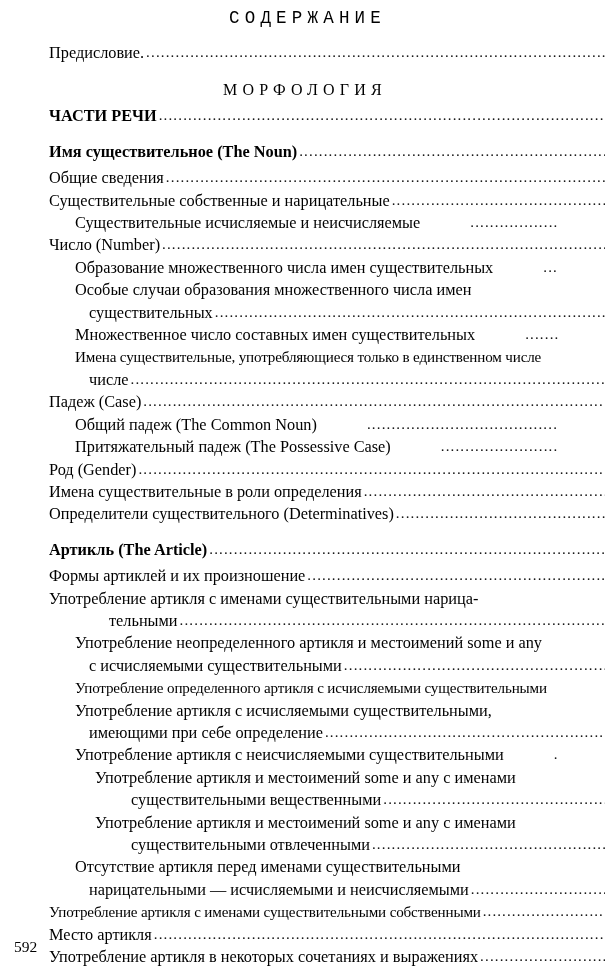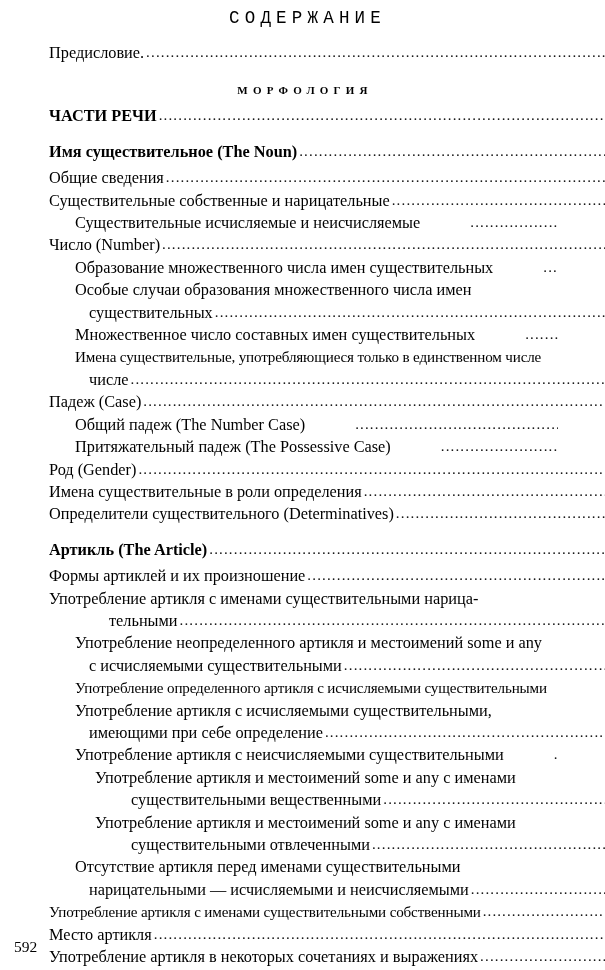--- a/index.html
+++ b/index.html
@@ -31,22 +31,22 @@
     font-weight: 400;
     margin: 0;
     padding-top: 7px;
     padding-left: 5px;
     line-height: 22px;
     text-indent: 5px;
     font-family: Liberation Mono, monospace;
   }
   .section-title {
     text-align: center;
-    font-size: 11px;
-    font-weight: bold;
+    font-size: 16px;
+    font-weight: normal;
     letter-spacing: 5.2px;
     margin: 0;
     line-height: 22px;
     padding-top: 2px;
     text-indent: 5px;
   }
 
   
   .toc {
     margin: 0;
@@ -201,21 +201,21 @@
       <span class="pg">15</span>
     </div>
 
     <div class="row">
       <span class="txt">Падеж (Case)</span>
       <span class="leader"></span>
       <span class="pg">15</span>
     </div>
 
     <div class="row ind1">
-      <span class="txt">Общий падеж (The Number Case)</span>
+      <span class="txt">Общий падеж (The Common Noun)</span>
       <span class="leader"></span>
       <span class="pg">15</span>
     </div>
 
     <div class="row ind1">
       <span class="txt">Притяжательный падеж (The Possessive Case)</span>
       <span class="leader"></span>
       <span class="pg">17</span>
     </div>
 

